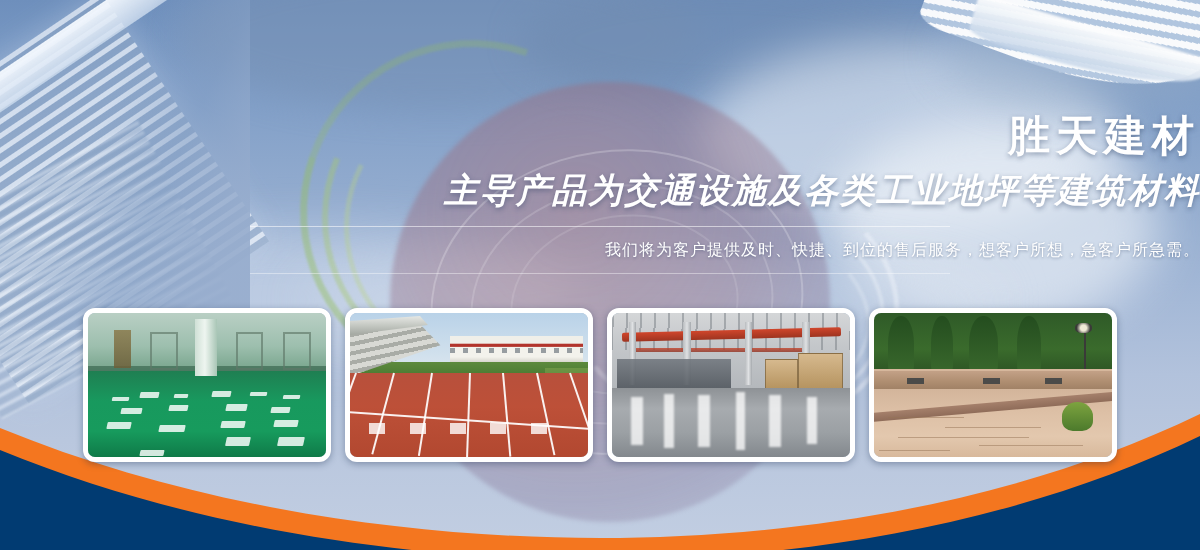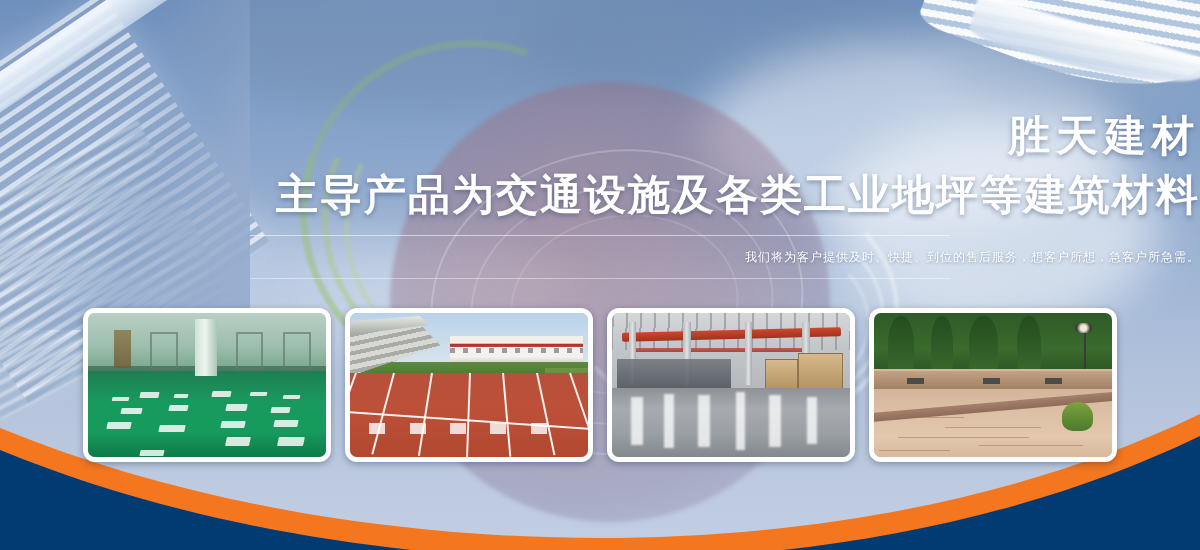--- a/index.html
+++ b/index.html
@@ -103,31 +103,32 @@
   .headline{
     position:absolute;left:0;right:0;top:112px;text-align:right;z-index:6;
   }
   .title-main{
     font-size:42px;font-weight:bold;color:#ffffff;letter-spacing:6px;
     line-height:1.12;
     text-shadow:0 2px 5px rgba(40,60,95,.45);
   }
   .title-sub{
     margin-top:12px;
-    font-size:42px;font-weight:bold;color:#ffffff;letter-spacing:2px;
+    font-size:34px;font-weight:bold;color:#ffffff;letter-spacing:2px;
     line-height:1.15;
     text-shadow:0 2px 5px rgba(40,60,95,.45);
+    font-style:italic;
   }
   .rule{
     width:700px;height:1px;margin:16px auto 0 auto;
     background:rgba(255,255,255,.55);
   }
   .tagline{
     margin-top:13px;
-    font-size:12px;color:#ffffff;letter-spacing:1px;
+    font-size:16px;color:#ffffff;letter-spacing:1px;
     text-shadow:0 1px 3px rgba(40,60,95,.45);
   }
   .rule-bottom{
     width:700px;height:1px;margin:12px auto 0 auto;
     background:rgba(255,255,255,.40);
   }
 
   
   .wave{position:absolute;left:0;bottom:0;width:1200px;height:240px;z-index:4;}
 

